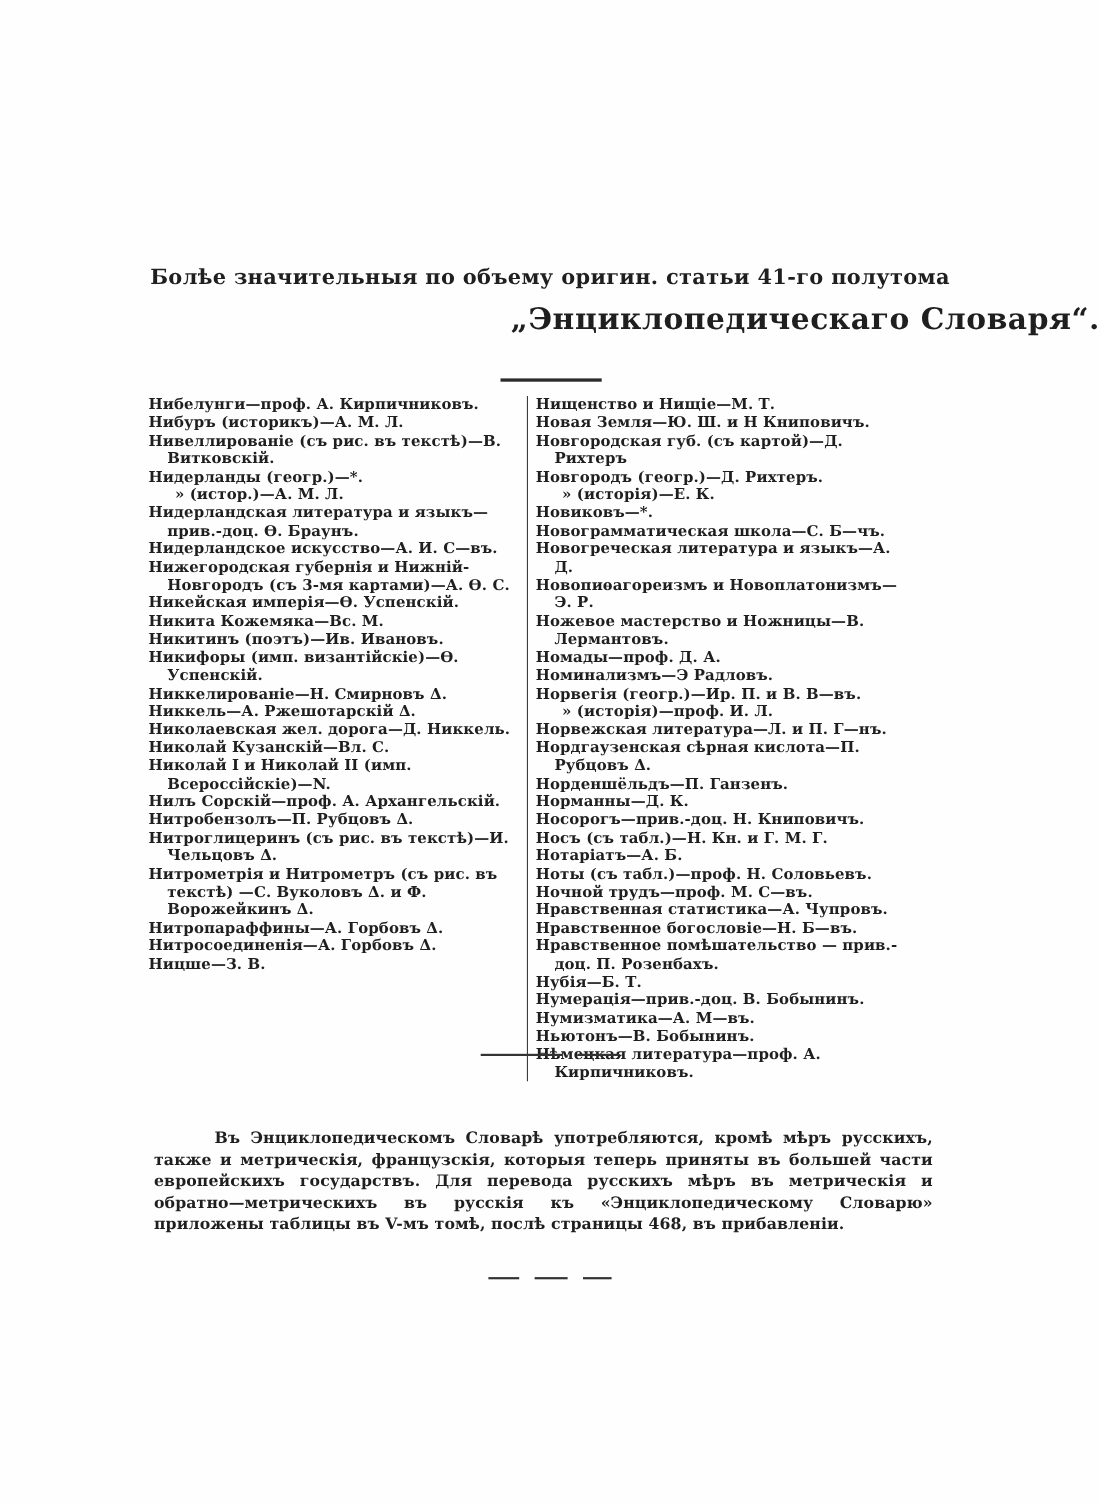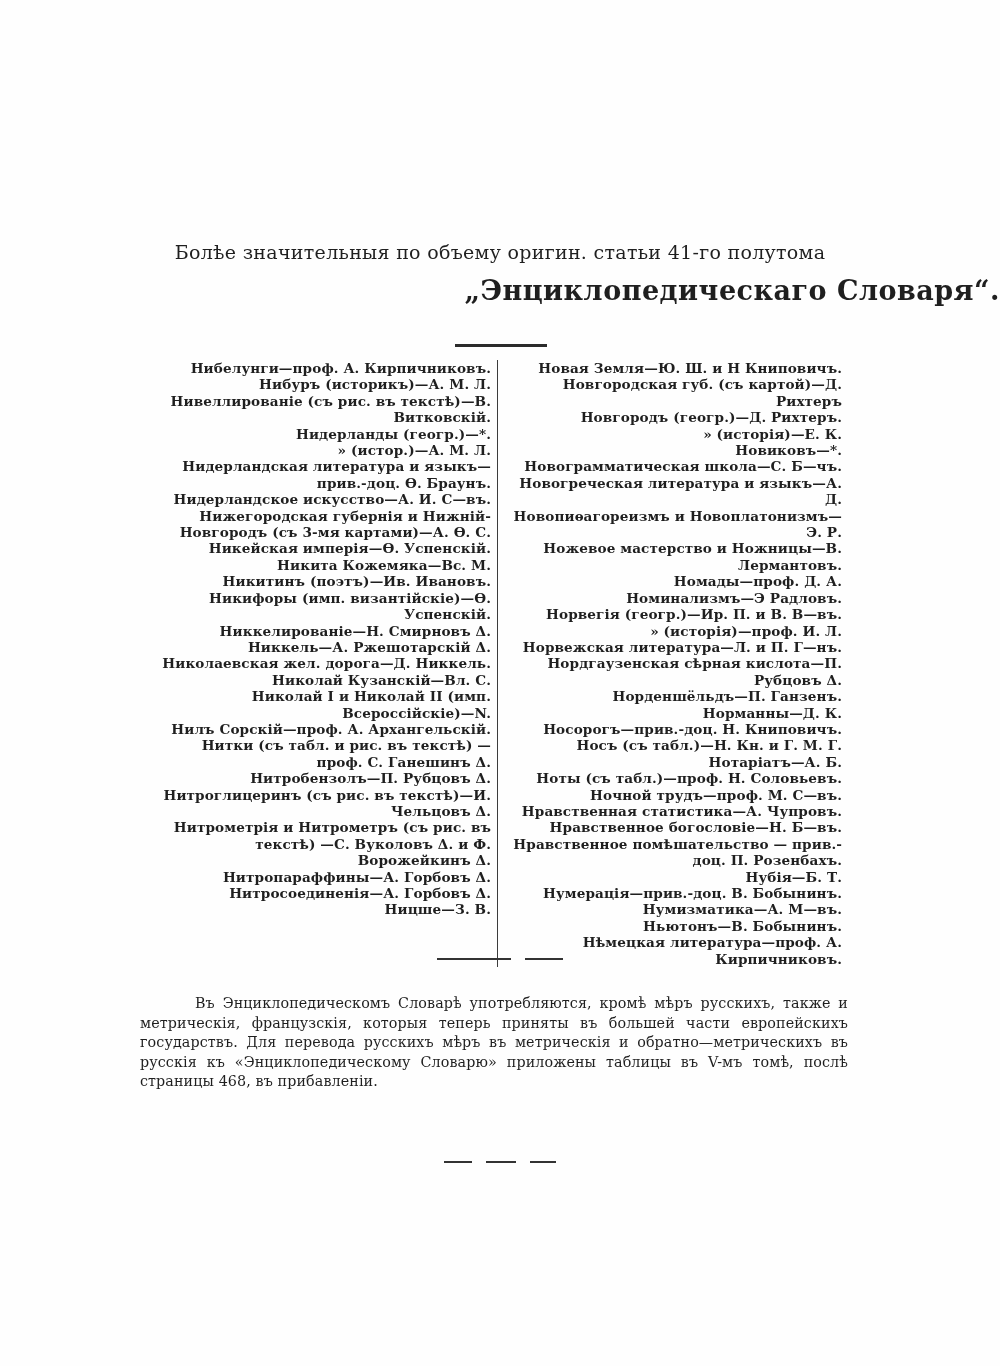--- a/index.html
+++ b/index.html
@@ -22,46 +22,45 @@
   }
   .header {
     position: absolute;
     top: 241px;
     left: 0;
     width: 100%;
     text-align: center;
   }
   .title1 {
     font-size: 19px;
-    font-weight: normal;
+    font-weight: bold;
     letter-spacing: 0.3px;
     margin: 0;
   }
   .title2 {
     font-size: 27px;
     font-weight: bold;
     letter-spacing: 0.5px;
     margin: 12px 0 0 0;
     text-align: right;
   }
   .title-rule {
     position: absolute;
     top: 344px;
     left: 455px;
     width: 92px;
     border-top: 3px solid #2b2b2b;
   }
   .columns {
     position: absolute;
     top: 360px;
-    left: 153px;
+    left: 135px;
     width: 696px;
     display: flex;
     align-items: stretch;
-    text-align: right;
   }
   .col {
     box-sizing: border-box;
     width: 344px;
   }
   .col-left { padding-right: 6px; }
   .col-right { padding-left: 7px; }
   .vdivider {
     width: 0;
     border-left: 1.5px solid #3c3c3c;
@@ -94,26 +93,26 @@
     vertical-align: middle;
     margin: 0 7px;
   }
   .sep-1 .d1 { width: 74px; }
   .sep-1 .d2 { width: 38px; }
   .sep-2 .d1 { width: 28px; }
   .sep-2 .d2 { width: 30px; }
   .sep-2 .d3 { width: 26px; }
   .footer-par {
     position: absolute;
-    top: 994px;
+    top: 1026px;
     left: 140px;
     width: 708px;
     font-size: 14.3px;
     line-height: 19.5px;
-    font-weight: normal;
+    font-weight: bold;
     text-align: justify;
     text-indent: 55px;
     margin: 0;
     letter-spacing: 0.1px;
   }
 </style>
 </head>
 <body>
 
 <div class="page">
@@ -138,30 +137,30 @@
         <p class="entry">Никейская имперія—Ѳ. Успенскій.</p>
         <p class="entry">Никита Кожемяка—Вс. М.</p>
         <p class="entry">Никитинъ (поэтъ)—Ив. Ивановъ.</p>
         <p class="entry">Никифоры (имп. византійскіе)—Ѳ. Успенскій.</p>
         <p class="entry">Никкелированіе—Н. Смирновъ Δ.</p>
         <p class="entry">Никкель—А. Ржешотарскій Δ.</p>
         <p class="entry">Николаевская жел. дорога—Д. Никкель.</p>
         <p class="entry">Николай Кузанскій—Вл. С.</p>
         <p class="entry">Николай I и Николай II (имп. Всероссійскіе)—N.</p>
         <p class="entry">Нилъ Сорскій—проф. А. Архангельскій.</p>
-        <p class="entry">Нитки (съ табл. и рис. въ текстѣ) — проф. С. Ганешинъ Δ.</p>
         <p class="entry">Нитробензолъ—П. Рубцовъ Δ.</p>
         <p class="entry">Нитроглицеринъ (съ рис. въ текстѣ)—И. Чельцовъ Δ.</p>
         <p class="entry">Нитрометрія и Нитрометръ (съ рис. въ текстѣ) —С. Вуколовъ Δ. и Ф. Ворожейкинъ Δ.</p>
         <p class="entry">Нитропараффины—А. Горбовъ Δ.</p>
         <p class="entry">Нитросоединенія—А. Горбовъ Δ.</p>
         <p class="entry">Ницше—З. В.</p>
       </div>
     <div class="vdivider"></div>
     <div class="col col-right">
+        <p class="entry">Нищенство и Нищіе—М. Т.</p>
         <p class="entry">Новая Земля—Ю. Ш. и Н Книповичъ.</p>
         <p class="entry">Новгородская губ. (съ картой)—Д. Рихтеръ</p>
         <p class="entry">Новгородъ (геогр.)—Д. Рихтеръ.</p>
         <p class="entry ditto">» (исторія)—Е. К.</p>
         <p class="entry">Новиковъ—*.</p>
         <p class="entry">Новограмматическая школа—С. Б—чъ.</p>
         <p class="entry">Новогреческая литература и языкъ—А. Д.</p>
         <p class="entry">Новопиѳагореизмъ и Новоплатонизмъ—Э. Р.</p>
         <p class="entry">Ножевое мастерство и Ножницы—В. Лермантовъ.</p>
         <p class="entry">Номады—проф. Д. А.</p>

